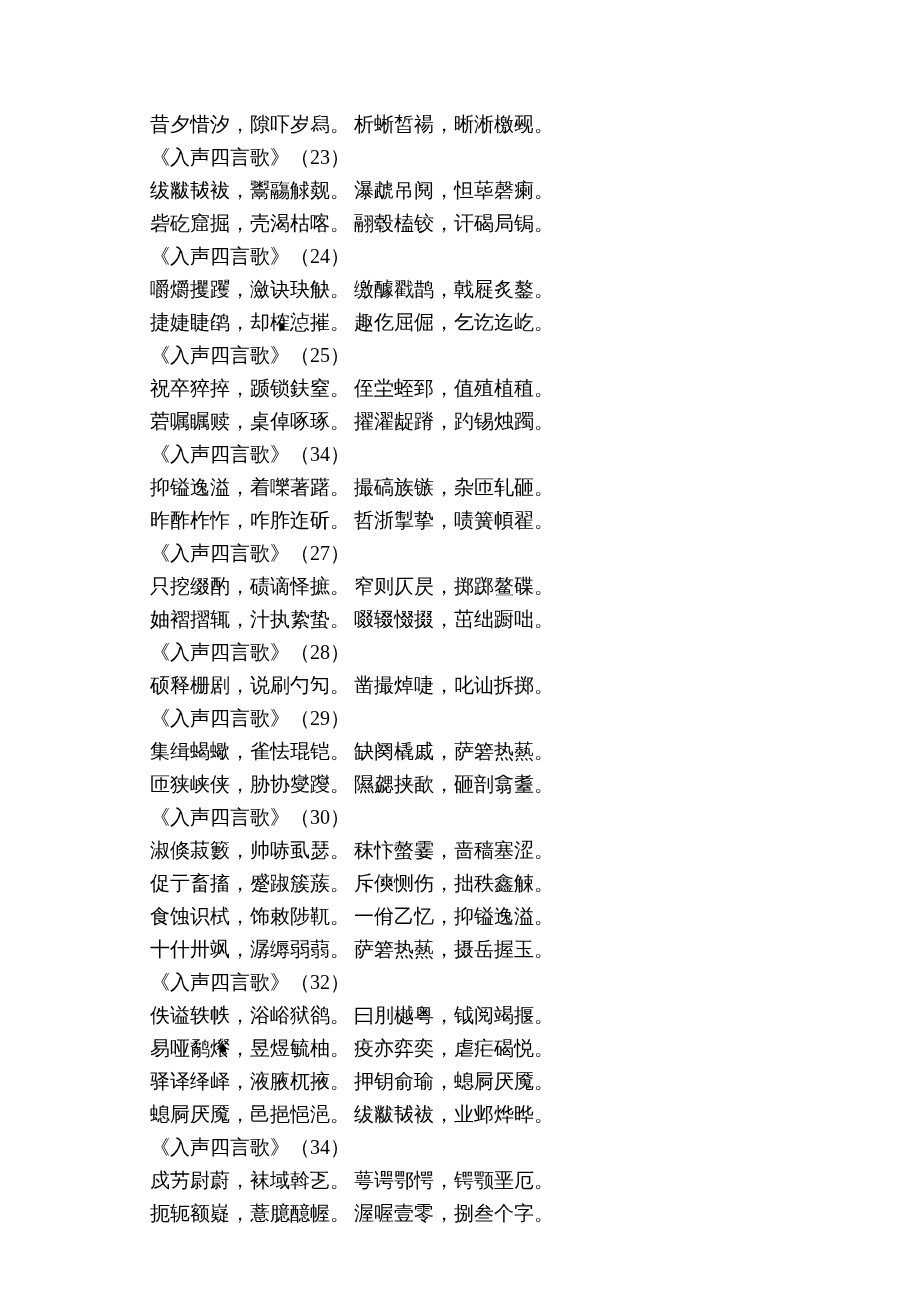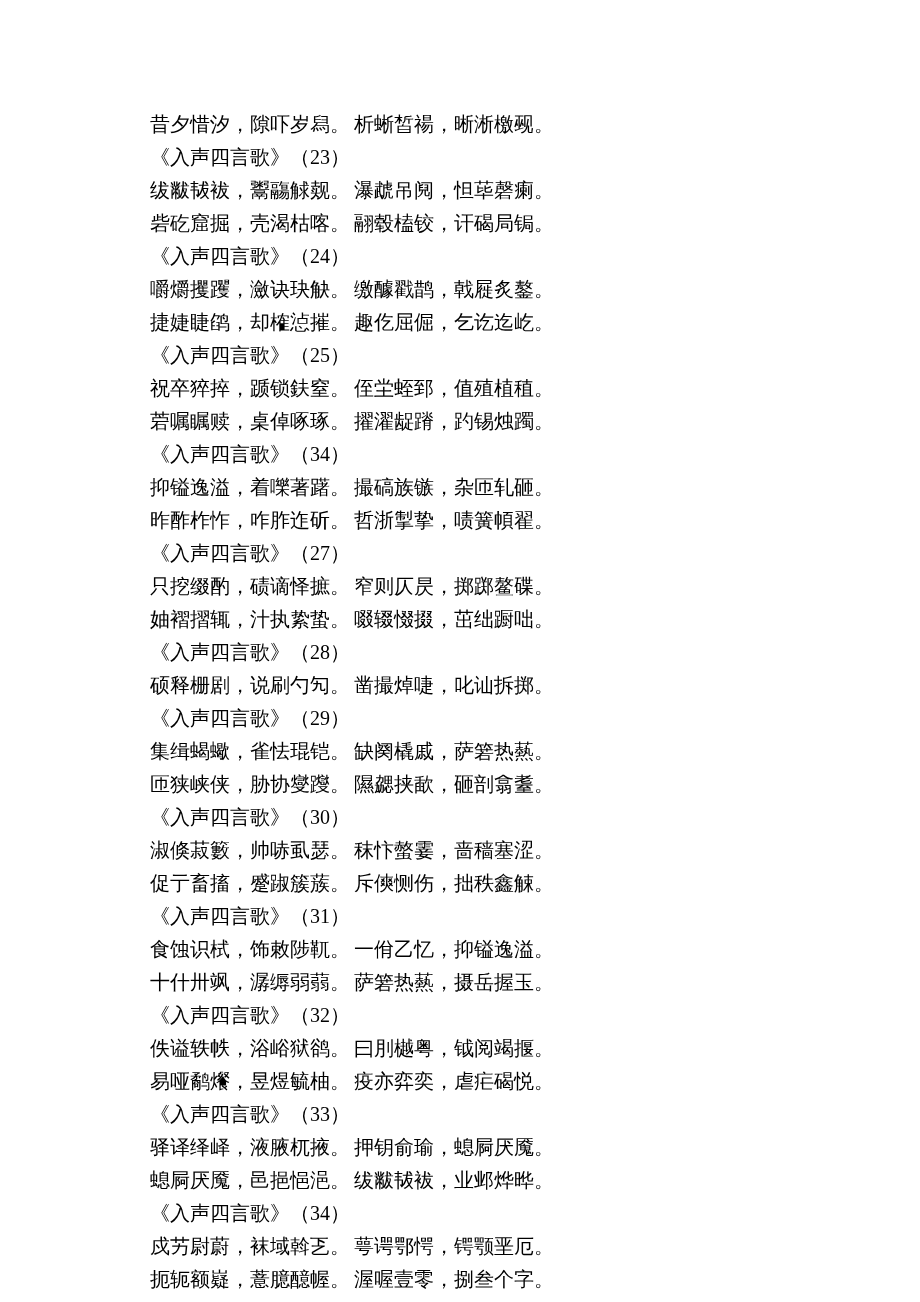--- a/index.html
+++ b/index.html
@@ -46,25 +46,23 @@
     <div class="line"><span>只挖缀酌，碛谪怿摭。</span><span class="seg2">窄则仄昃，掷踯鳌碟。</span></div>
     <div class="line"><span>妯褶摺辄，汁执絷蛰。</span><span class="seg2">啜辍惙掇，茁绌蹰咄。</span></div>
     <div class="line"><span>《入声四言歌》（28）</span></div>
     <div class="line"><span>硕释栅剧，说刷勺勼。</span><span class="seg2">凿撮焯啑，叱讪拆掷。</span></div>
     <div class="line"><span>《入声四言歌》（29）</span></div>
     <div class="line"><span>集缉蝎蠍，雀怯琨铠。</span><span class="seg2">缺阕橇戚，萨箬热爇。</span></div>
     <div class="line"><span>匝狭峡侠，胁协燮躞。</span><span class="seg2">隰勰挟歃，砸剖翕耋。</span></div>
     <div class="line"><span>《入声四言歌》（30）</span></div>
     <div class="line"><span>淑倏菽籔，帅哧虱瑟。</span><span class="seg2">秣忭螫霎，啬穑塞涩。</span></div>
     <div class="line"><span>促亍畜搐，蹙踧簇蔟。</span><span class="seg2">斥傸恻伤，拙秩鑫觫。</span></div>
-    <div class="line"><span>《入声四言歌》（31）</span></div>
     <div class="line"><span>食蚀识栻，饰敕陟靰。</span><span class="seg2">一佾乙忆，抑镒逸溢。</span></div>
     <div class="line"><span>十什卅飒，潺缛弱蒻。</span><span class="seg2">萨箬热爇，摄岳握玉。</span></div>
     <div class="line"><span>《入声四言歌》（32）</span></div>
     <div class="line"><span>佚谥轶帙，浴峪狱鹆。</span><span class="seg2">曰刖樾粤，钺阅竭揠。</span></div>
     <div class="line"><span>易哑鹬爘，昱煜毓柚。</span><span class="seg2">疫亦弈奕，虐疟碣悦。</span></div>
-    <div class="line"><span>《入声四言歌》（33）</span></div>
     <div class="line"><span>驿译绎峄，液腋杌掖。</span><span class="seg2">押钥俞瑜，螅屙厌魇。</span></div>
     <div class="line"><span>螅屙厌魇，邑挹悒浥。</span><span class="seg2">绂黻韨袚，业邺烨晔。</span></div>
     <div class="line"><span>《入声四言歌》（34）</span></div>
     <div class="line"><span>戍艻尉蔚，袜域斡乤。</span><span class="seg2">萼谔鄂愕，锷颚垩厄。</span></div>
     <div class="line"><span>扼轭额嶷，薏臆醷幄。</span><span class="seg2">渥喔壹零，捌叁个字。</span></div>
   </div>
 
 </body></html>

